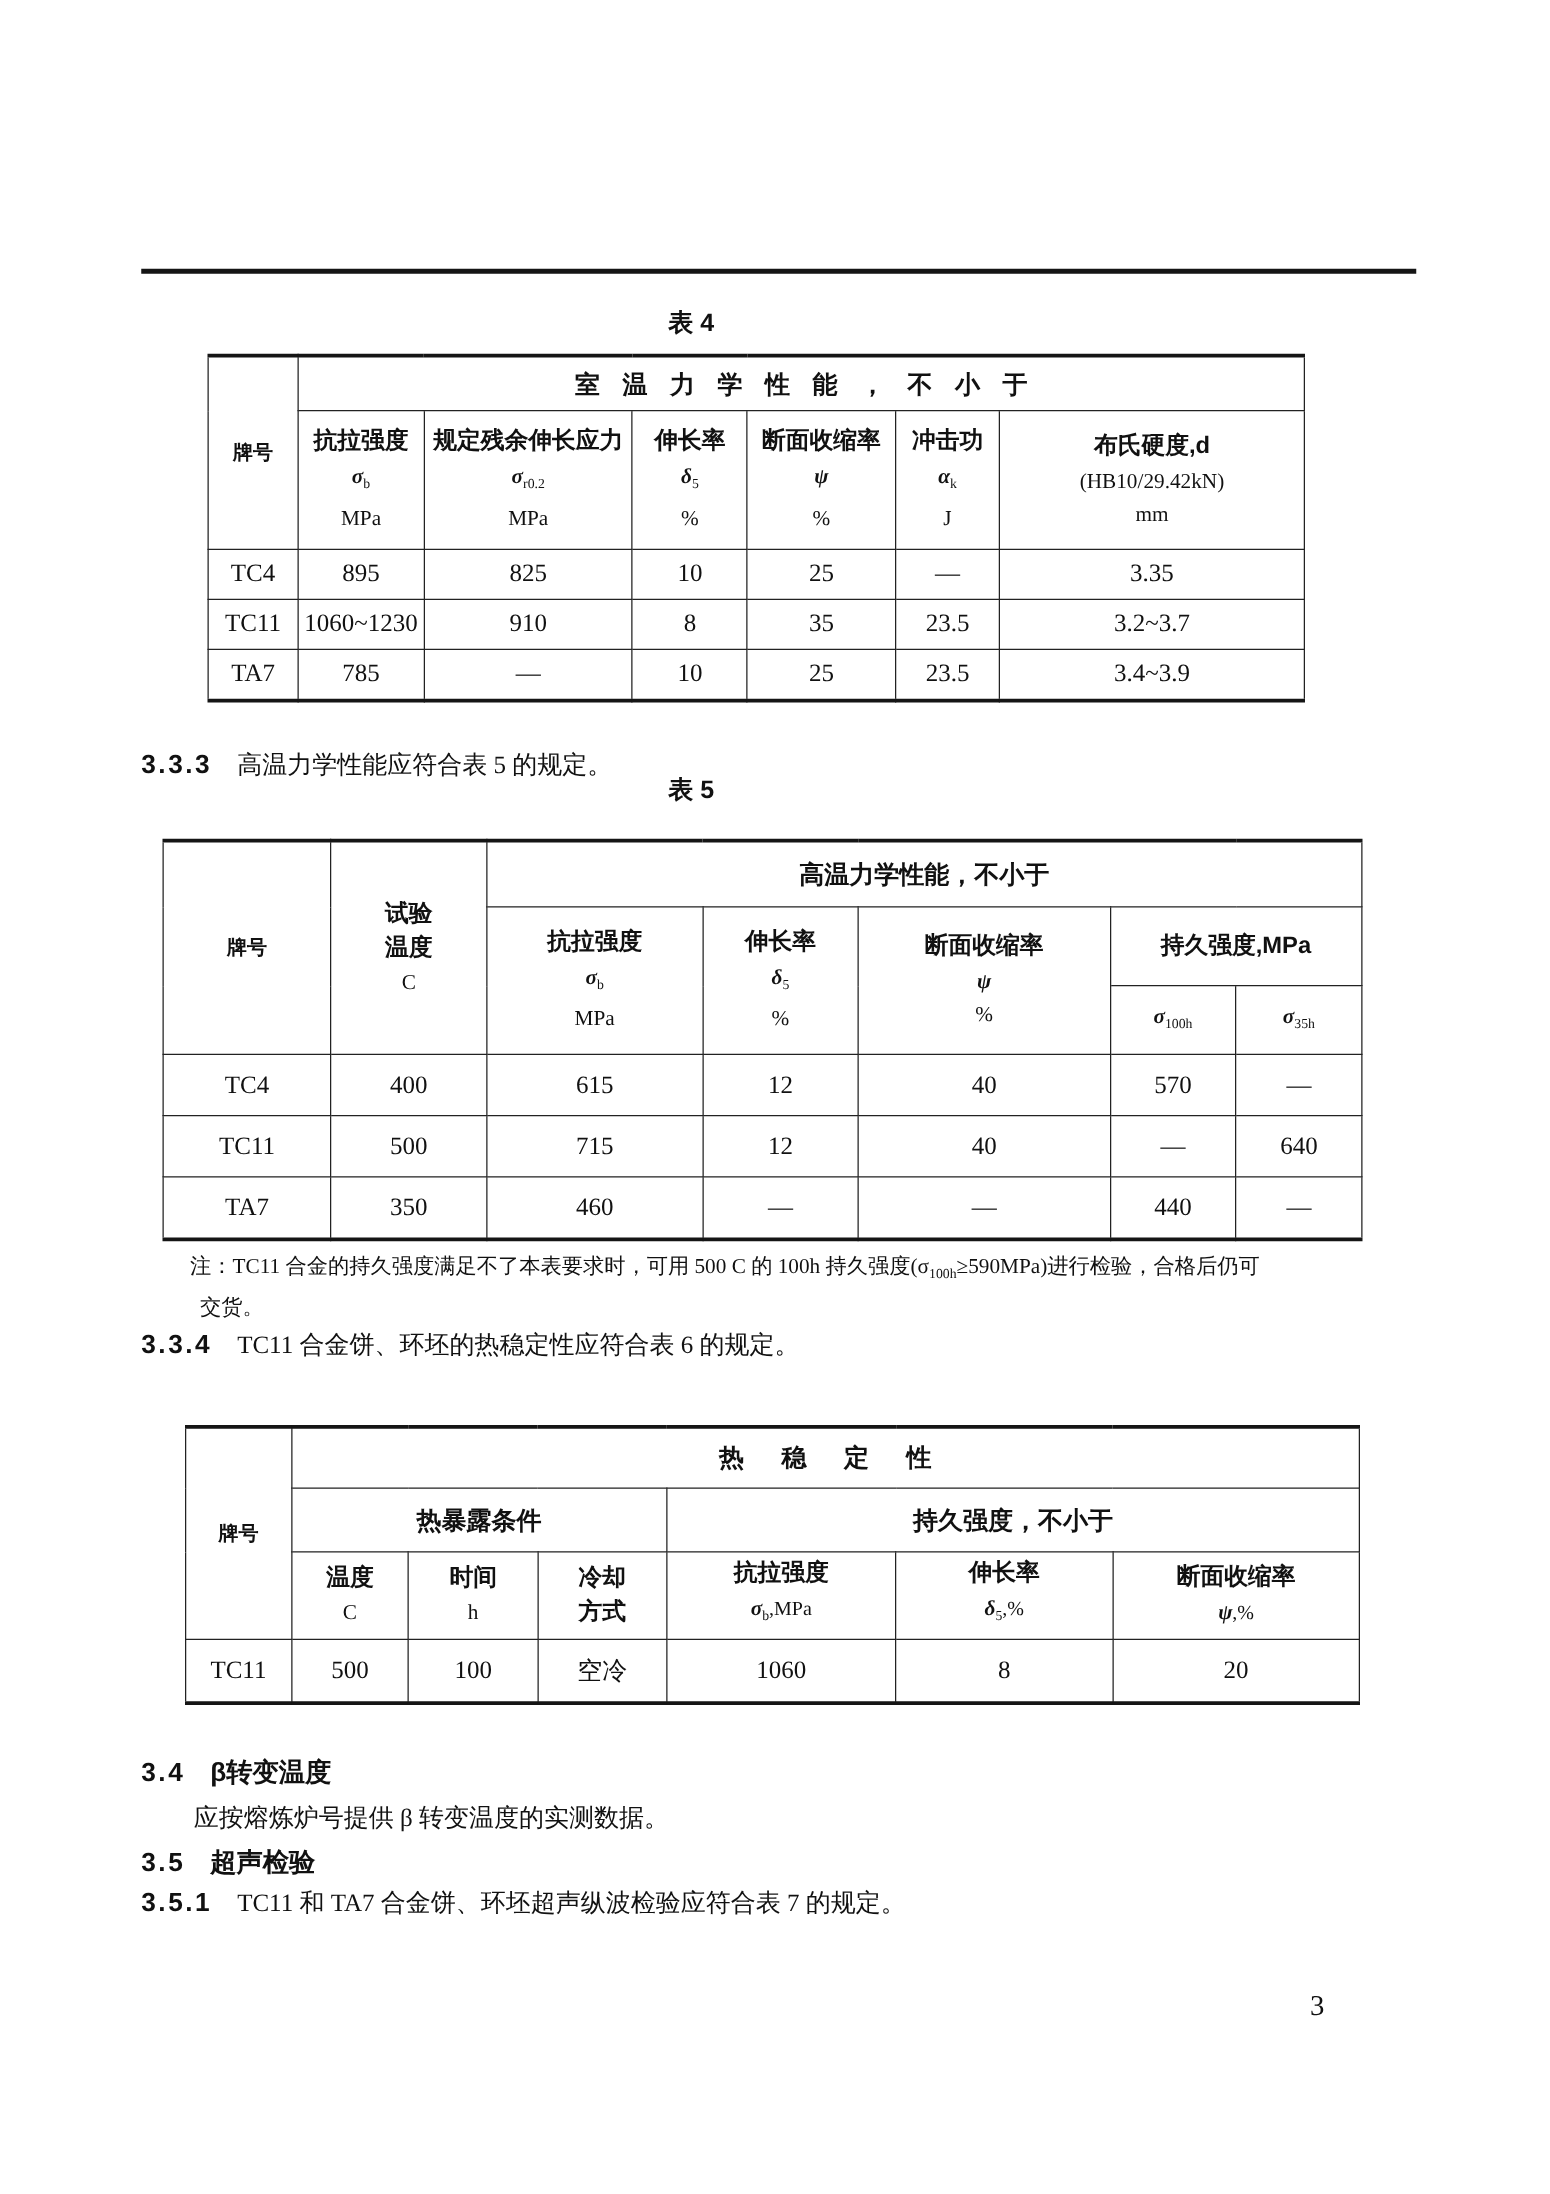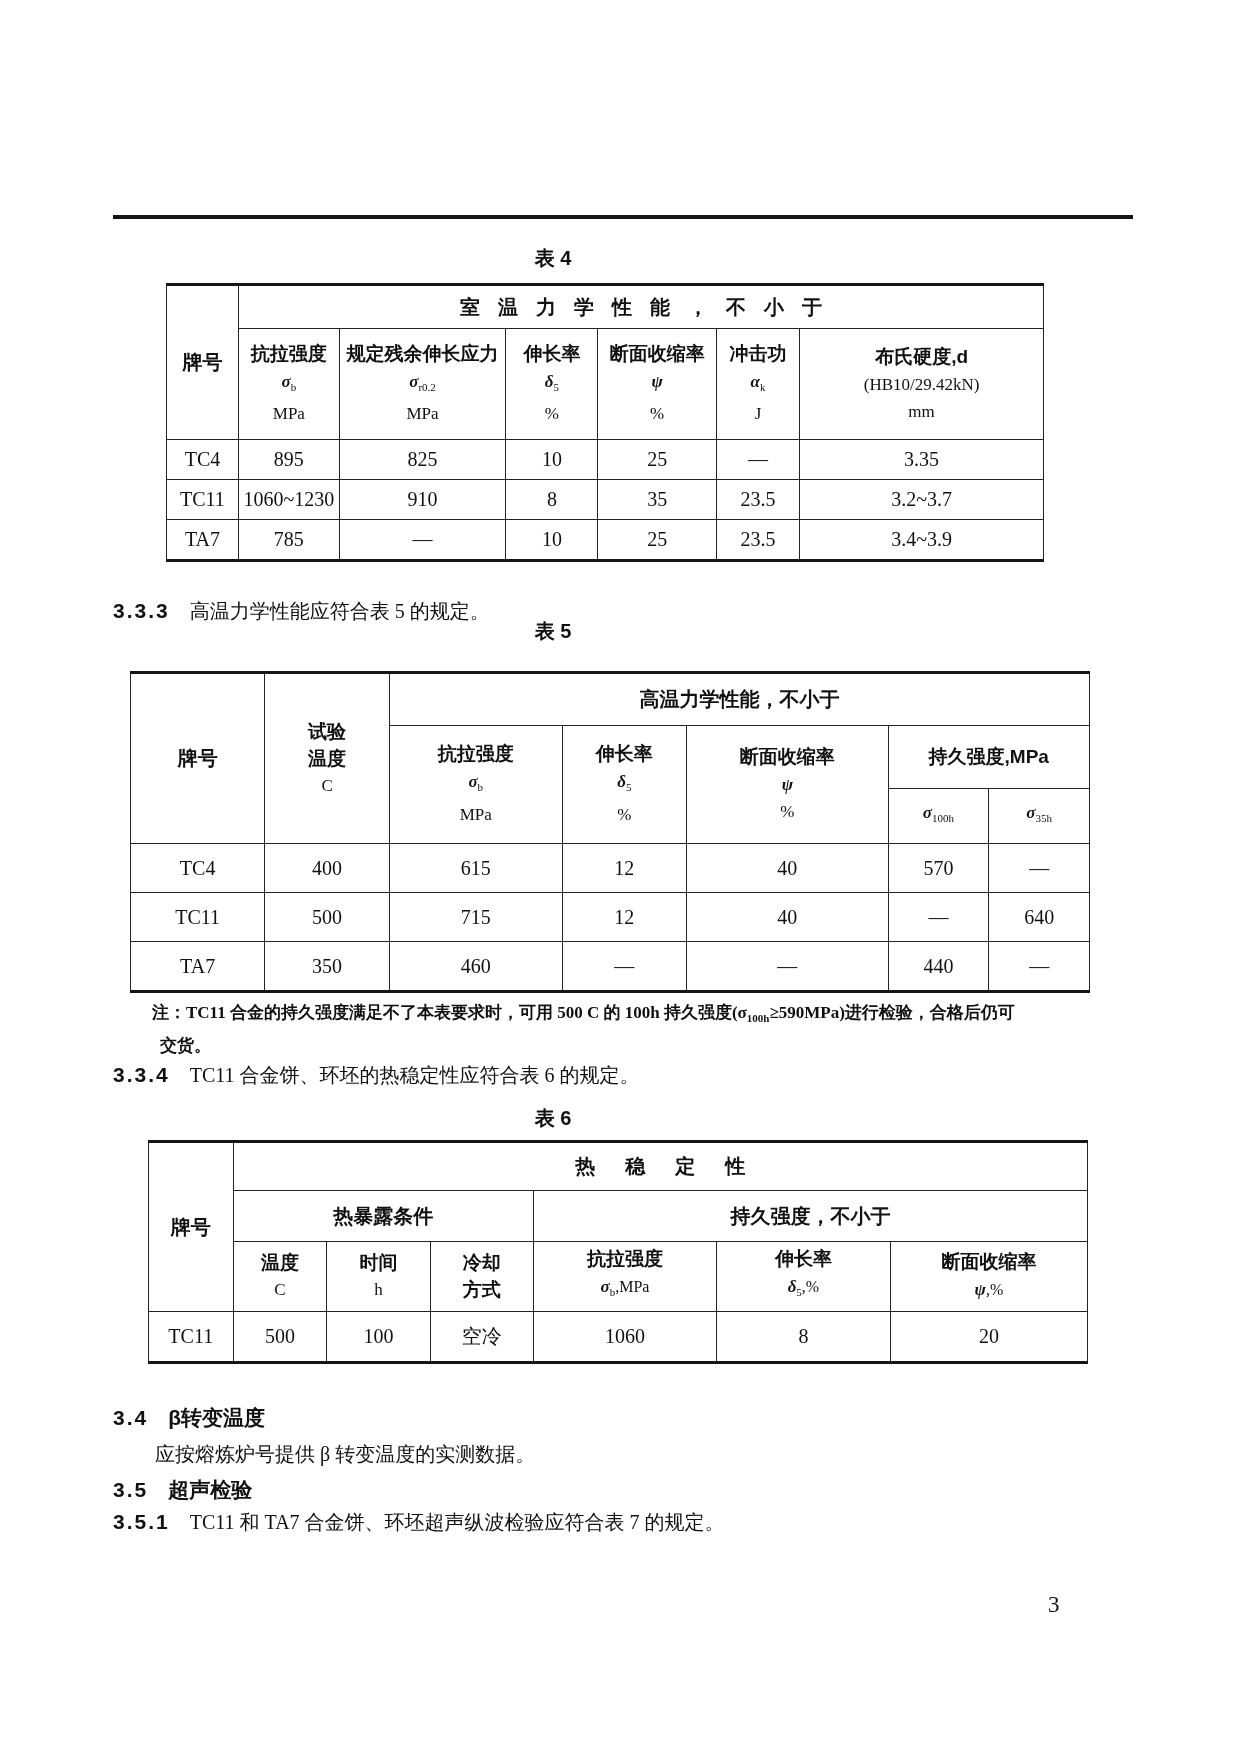--- a/index.html
+++ b/index.html
@@ -29,39 +29,39 @@
   .ls30{letter-spacing:30px;padding-left:30px !important;}
   td .l1{font-family:"Liberation Sans","DejaVu Sans",sans-serif;
     font-weight:700;font-size:19px;line-height:24px;margin:3px 0;}
   td .sym{font-size:17px;line-height:22px;margin:5px 0;}
   .gsym{font-style:italic;font-weight:600;}
   .gsym.plain{font-style:normal;font-weight:400;}
   td .sym sub{font-size:11px;}
   td .suf{font-size:16px;}
   td .unit{font-size:17px;line-height:22px;margin:4px 0;}
   td.gradeh{font-family:Liberation Mono, monospace;
-    font-weight:700;font-size:20px;}
+    font-weight:700;font-size:16px;}
   td.d{font-size:20px;}
 
   .r42 td{height:42px;} .r110 td{height:110px;} .r39 td{height:39px;}
   .t5 .h1 td{height:51px;} .t5 .h2 td{height:62px;} .t5 .h3 td{height:54px;}
   .t5 .dr td{height:48px;}
   .t6 .h1 td{height:47px;} .t6 .h2 td{height:50px;} .t6 .h3 td{height:69px;}
   .t6 .dr td{height:49px;}
 
   .sec{font-size:20px;white-space:nowrap;}
   .secnum{font-family:"Liberation Sans","DejaVu Sans",sans-serif;
     font-weight:700;font-size:21px;letter-spacing:2px;margin-right:20px;}
   .secbold{font-family:"Liberation Sans","DejaVu Sans",sans-serif;
     font-weight:700;font-size:21px;}
   .s333{top:598px;left:113px;} .s334{top:1062px;left:113px;}
   .s34{top:1404px;left:113px;} .s34b{top:1441px;left:155px;}
   .s35{top:1476px;left:113px;} .s351{top:1509px;left:113px;}
 
-  .note{font-size:17px;white-space:nowrap;font-weight:700;}
+  .note{font-size:17px;white-space:nowrap;font-weight:400;}
   .note sub{font-size:11px;}
   .note5a{top:1001px;left:152px;} .note5b{top:1034px;left:160px;}
   .note6{top:1372px;left:205px;font-weight:700;
     font-family:"Liberation Sans","DejaVu Sans",sans-serif;font-size:17px;}
 
   .pagenum{top:1592px;left:1048px;font-size:23px;}
 </style>
 </head>
 <body>
 
@@ -234,21 +234,20 @@
 
   <div class="abs note note5a">
     <span>注：TC11 合金的持久强度满足不了本表要求时，可用 500 C 的 100h 持久强度(σ</span><sub>100h</sub><span>≥590MPa)进行检验，合格后仍可</span>
   </div>
   <div class="abs note note5b">交货。</div>
 
   <div class="abs sec s334">
     <span class="secnum">3.3.4</span><span>TC11 合金饼、环坯的热稳定性应符合表 6 的规定。</span>
   </div>
 
-  <div class="abs tcap cap6">表 6</div>
 
   <table class="t t6">
     <colgroup>
       <col style="width:9%">
         <col style="width:10%">
         <col style="width:11%">
         <col style="width:11%">
       <col style="width:19.5%">
         <col style="width:18.5%">
         <col style="width:21%">

